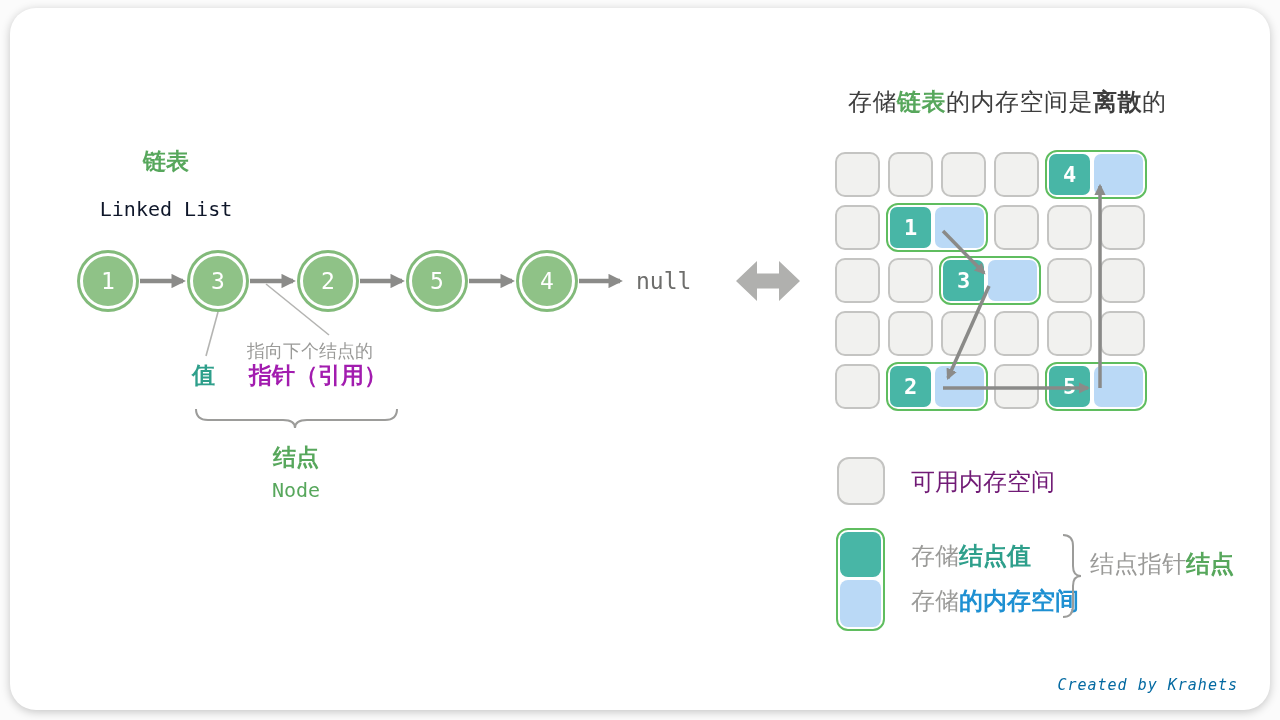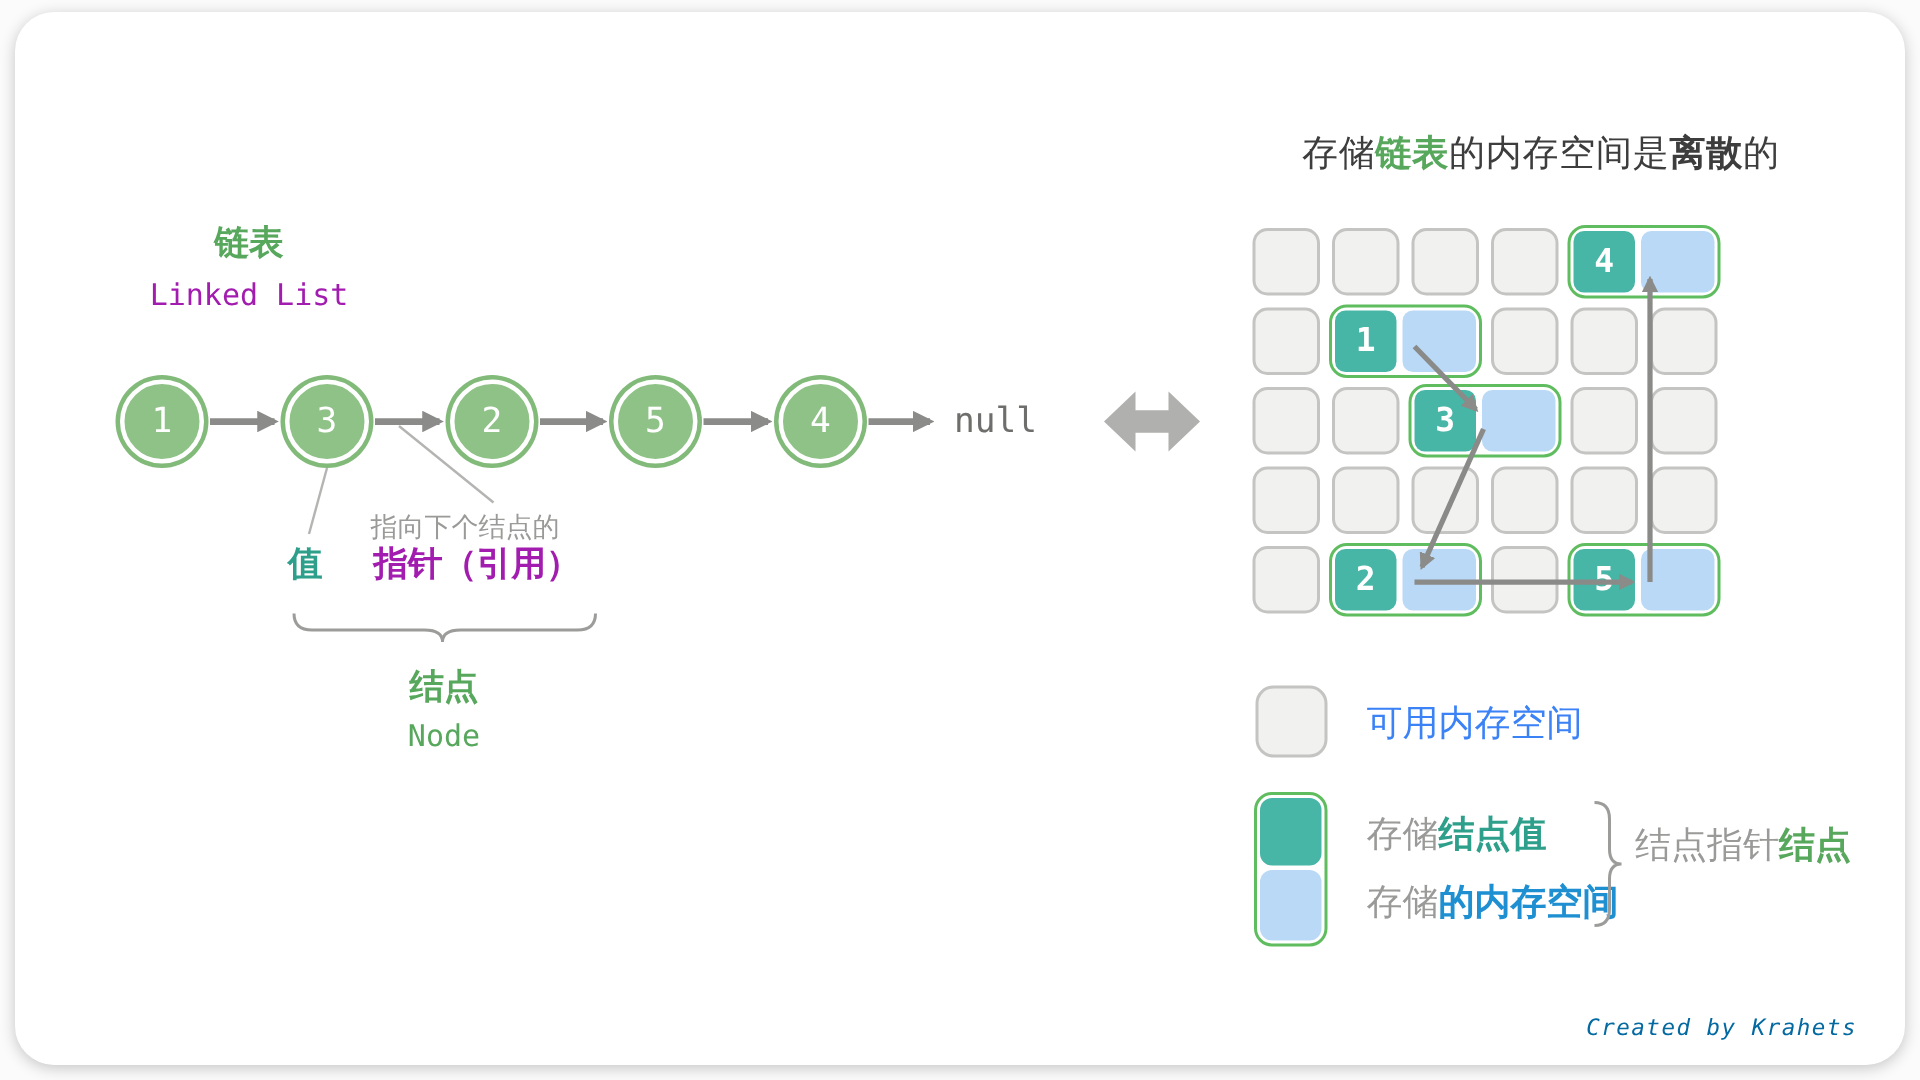--- a/index.html
+++ b/index.html
@@ -11,48 +11,48 @@
   
   .sp-d{color:#3d3d3d}
   .sp-db{color:#3d3d3d;font-weight:bold}
   .sp-g{color:#57a75c;font-weight:bold}
   .sp-gr{color:#9a9a98}
   .sp-t{color:#2e9f8b;font-weight:bold}
   .sp-b{color:#1e90d2;font-weight:bold}
   
   .ll-header{left:85px;top:146px;width:162px;text-align:center;z-index:2;}
   .ll-title{font-size:23px;font-weight:bold;color:#57a75c;}
-  .ll-sub{font-size:20px;color:#a21caf;margin-top:7px;}
+  .ll-sub{font-size:20px;color:#0f172a;margin-top:20px;}
   
   .ll-node{position:absolute;top:253px;width:56px;height:56px;box-sizing:border-box;
     border:3px solid #fff;border-radius:50%;background:#8fc287;box-shadow:0 0 0 3px #82ba7a;
     color:#fff;font-family:"DejaVu Sans Mono",monospace;font-size:23px;
     display:flex;align-items:center;justify-content:center;z-index:2;}
   .null-label{left:636px;top:268px;font-size:23px;color:#6e6e6c;z-index:2;}
   .value-label{left:192px;top:360px;font-size:23px;font-weight:bold;color:#2e9f8b;z-index:2;}
   .ptr-caption{left:247px;top:339px;font-size:18px;color:#9a9a98;z-index:2;font-family:Liberation Mono, monospace;}
   .ptr-label{left:249px;top:360px;font-size:23px;font-weight:bold;color:#a21caf;z-index:2;text-align:right;}
   .node-header{left:216px;top:442px;width:160px;text-align:center;z-index:2;}
   .node-title{font-size:23px;font-weight:bold;color:#57a75c;}
   .node-sub{font-size:20px;color:#57a75c;margin-top:5px;}
   
-  .mem-title{left:868px;top:86px;font-size:24px;letter-spacing:.5px;z-index:2;}
+  .mem-title{left:848px;top:86px;font-size:24px;letter-spacing:.5px;z-index:2;}
   .grid-layer{position:absolute;inset:0;z-index:1;}
   .mcell{position:absolute;width:45px;height:45px;box-sizing:border-box;border:2px solid #c4c4c2;
     border-radius:10px;background:#f1f1ef;}
   .pair{position:absolute;width:102px;height:49px;box-sizing:border-box;border:2px solid #5fbd5f;
     border-radius:12px;background:#fff;display:flex;gap:4px;padding:2px;}
   .pcell{border-radius:7px;}
   .pcell.teal{width:41px;background:#48b6a6;color:#fff;display:flex;align-items:center;
     justify-content:center;font-family:"DejaVu Sans Mono",monospace;font-size:22px;font-weight:600;}
   .pcell.blue{flex:1;background:#bad9f6;}
   
   .lg-free-cell{left:837px;top:457px;width:48px;height:48px;box-sizing:border-box;
     border:2px solid #c4c4c2;border-radius:12px;background:#f1f1ef;z-index:2;}
-  .lg-free-label{left:911px;top:466px;font-size:24px;color:#3b82f6;z-index:2;}
+  .lg-free-label{left:911px;top:466px;font-size:24px;color:#701a75;z-index:2;}
   .lg-stack{left:836px;top:528px;width:49px;height:103px;box-sizing:border-box;
     border:2px solid #5fbd5f;border-radius:12px;background:#fff;display:flex;flex-direction:column;
     gap:3px;padding:2px;z-index:2;}
   .lg-stack .top{height:45px;border-radius:8px;background:#48b6a6;}
   .lg-stack .bot{flex:1;border-radius:8px;background:#bad9f6;}
   .lg-value{left:911px;top:540px;font-size:24px;z-index:2;}
   .lg-pointer{left:911px;top:585px;font-size:24px;z-index:2;}
   .lg-group{left:1090px;top:548px;font-size:24px;line-height:32px;z-index:2;}
   .credit{right:42px;top:676px;font-size:15px;color:#0369a1;letter-spacing:1px;z-index:2;font-style:italic;}
   svg.overlay{position:absolute;left:0;top:0;z-index:5;pointer-events:none;}

